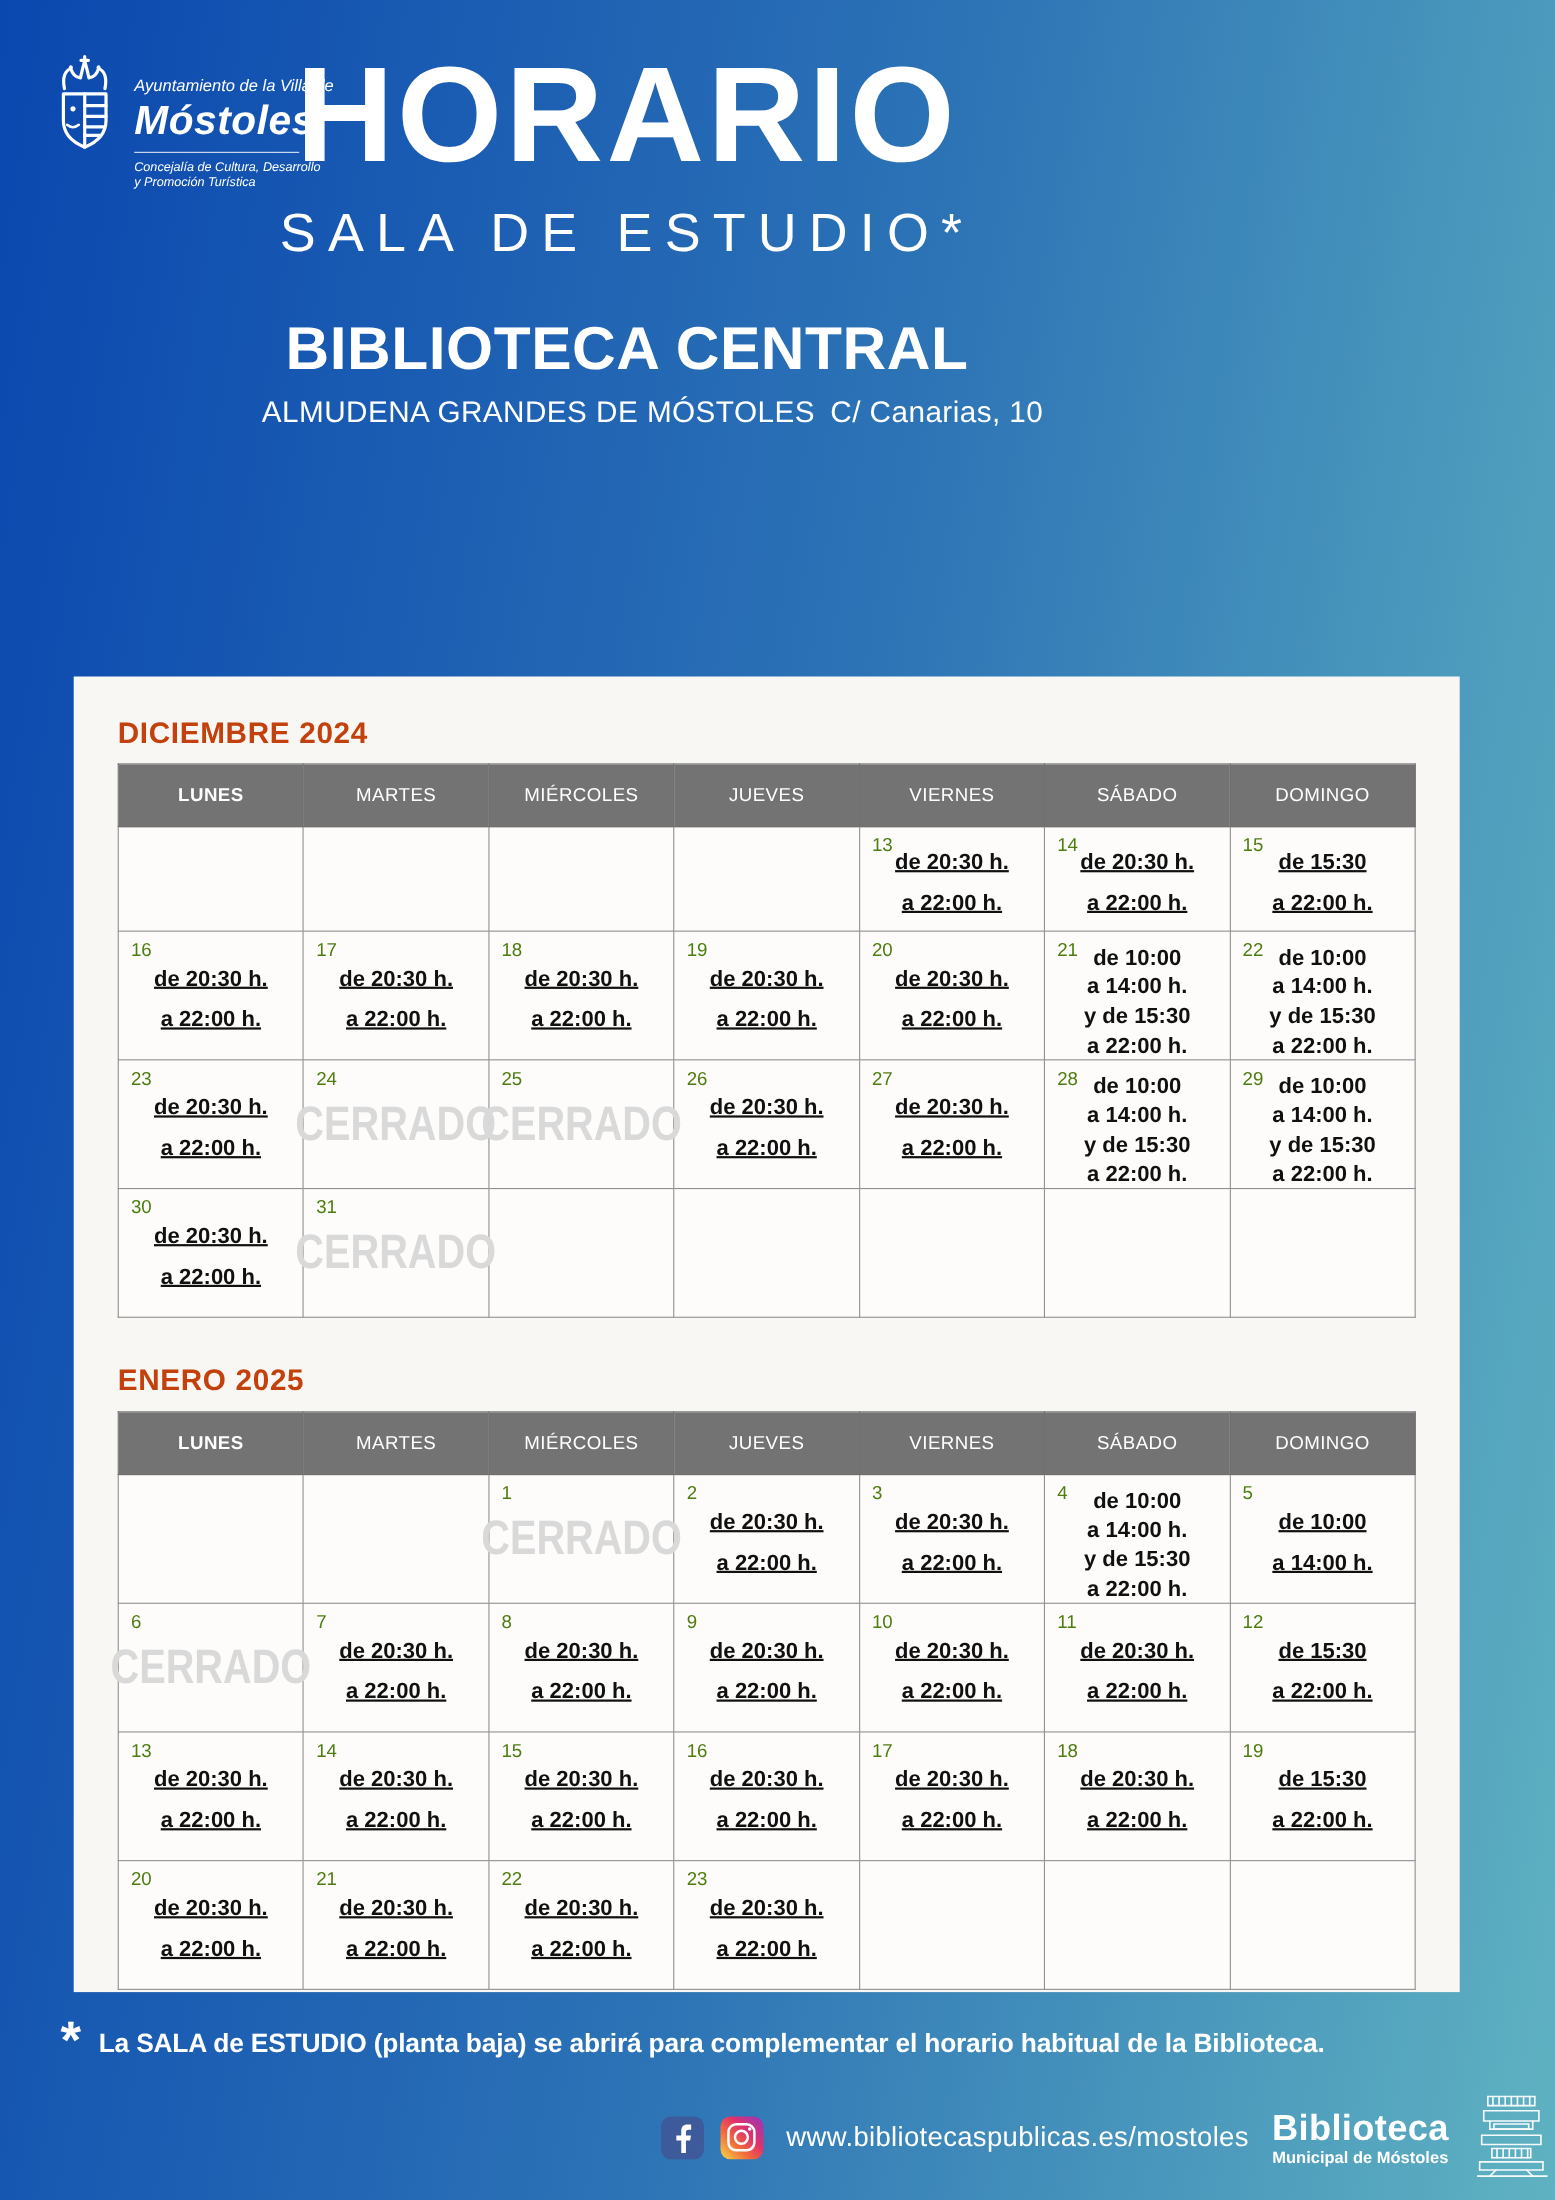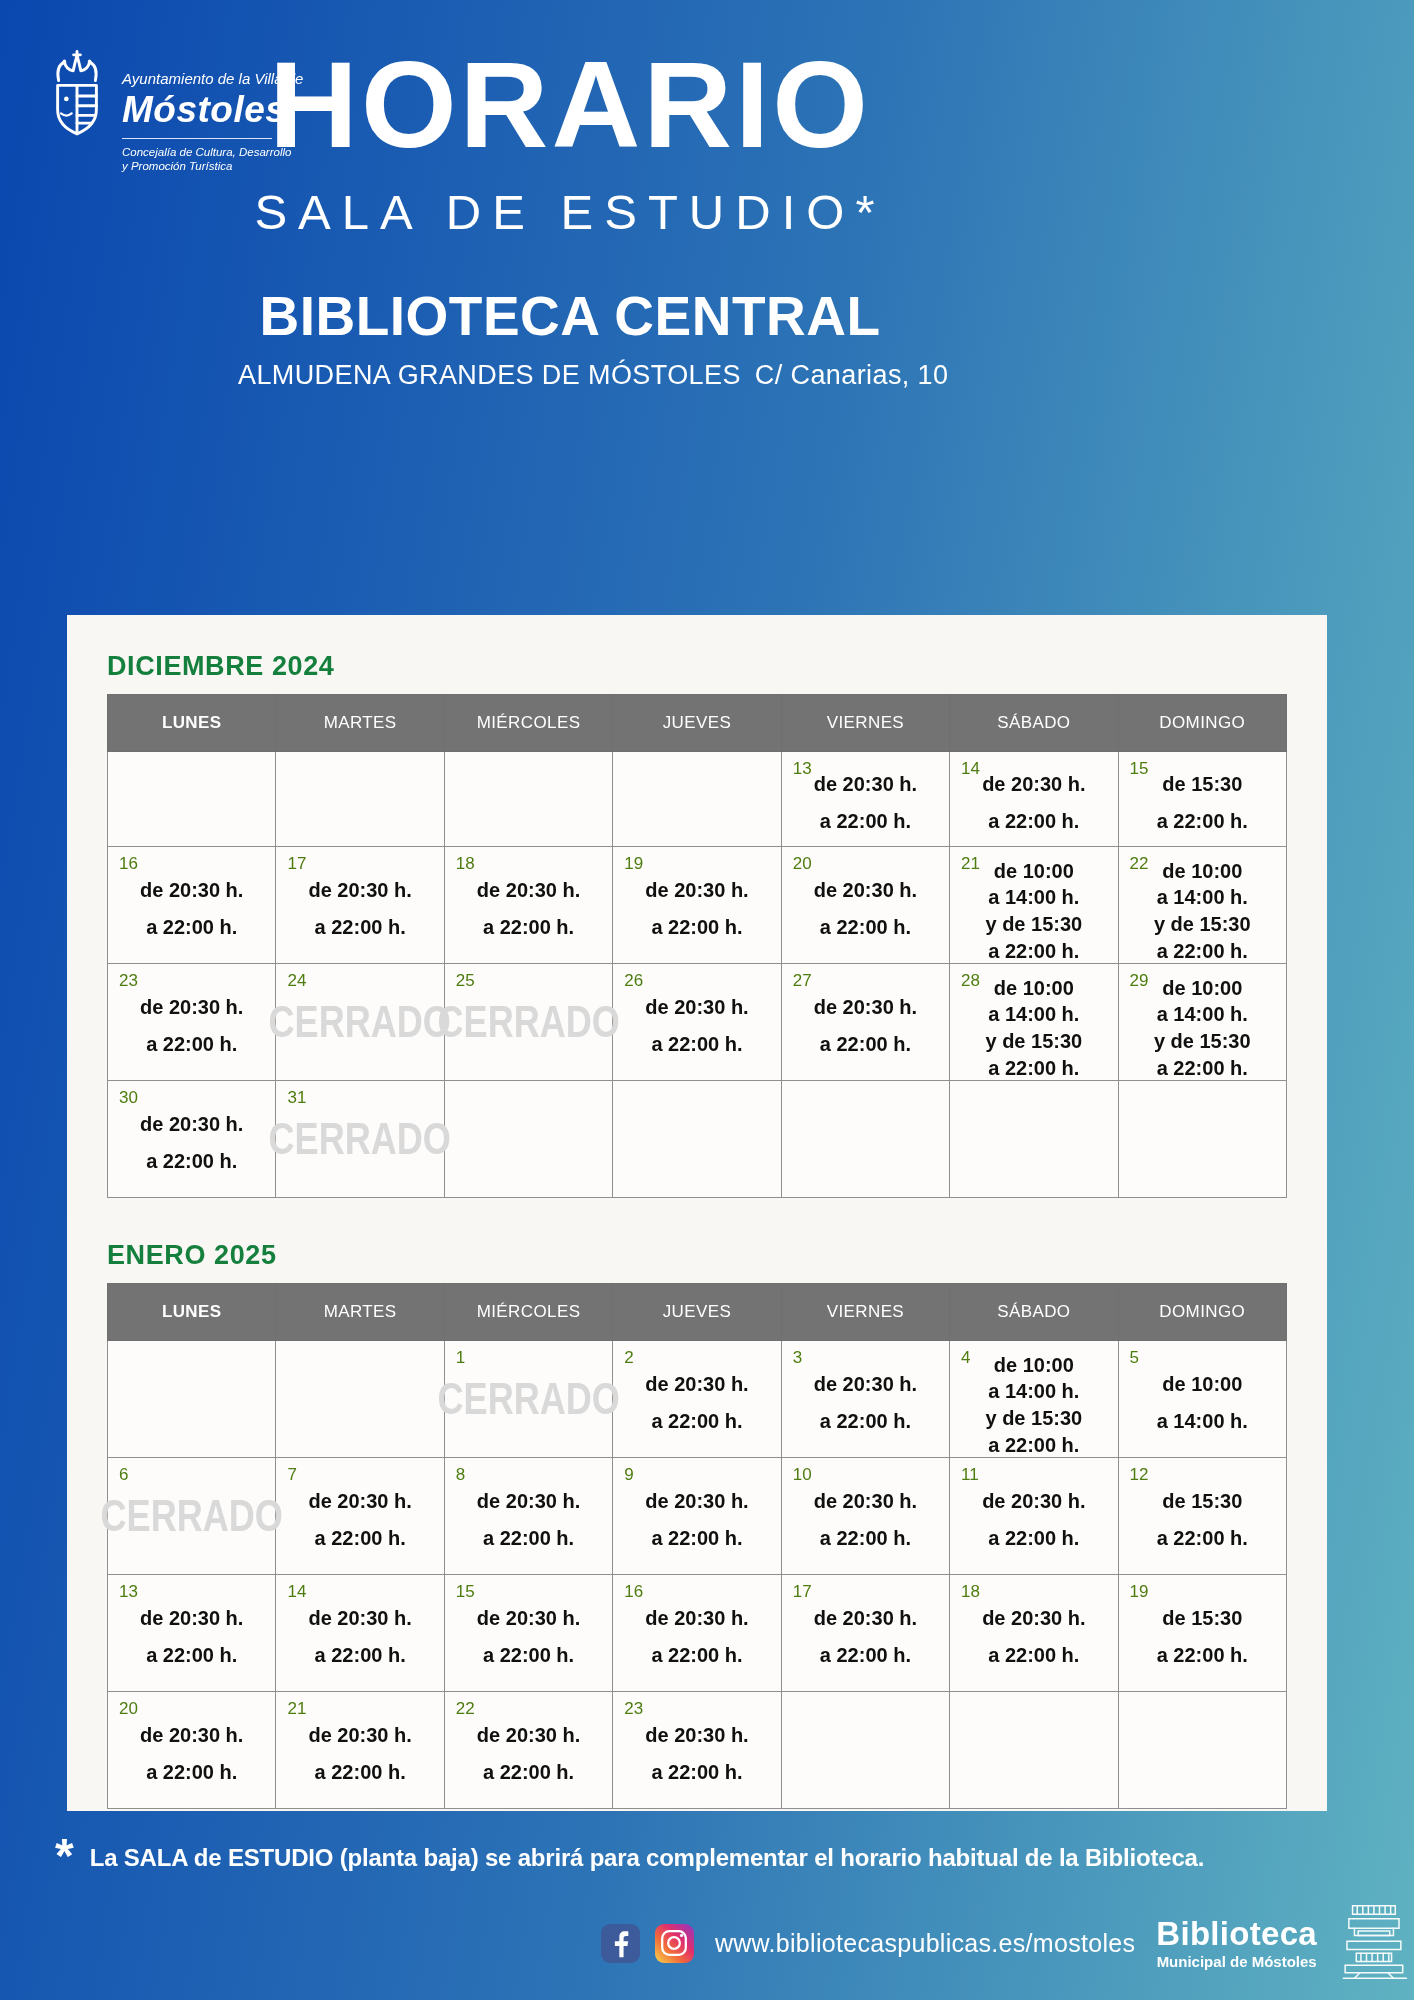--- a/index.html
+++ b/index.html
@@ -18,34 +18,34 @@
   .titles { position:absolute; left:238px; top:48px; width:664px; text-align:center; color:#fff; }
   .t1 { font-size:92px; font-weight:800; letter-spacing:1px; line-height:1.04; margin:0; }
   .t2 { font-size:123px; font-weight:800; letter-spacing:3px; line-height:0.93; margin:0; }
   .t3 { font-size:49px; font-weight:500; letter-spacing:0.225em; margin-top:22px; white-space:nowrap; }
   .lib { font-size:55px; font-weight:800; letter-spacing:0.5px; margin-top:44px; white-space:nowrap; }
   .addr { font-size:27px; font-weight:400; letter-spacing:0.4px; margin-top:12px; white-space:nowrap; }
   .addr .addr2 { margin-left:14px; }
   
   .card { position:absolute; left:67px; top:615px; width:1260px; height:1196px;
           background:#f8f7f4; box-sizing:border-box; padding:0 40px; }
-  .cal-title { color:#15803d; font-size:27px; font-weight:800; letter-spacing:0.6px; }
+  .cal-title { color:#c2410c; font-size:27px; font-weight:800; letter-spacing:0.6px; }
   .cal-0 .cal-title { padding-top:36px; }
   .cal-1 .cal-title { padding-top:42px; }
   .cal table { width:100%; border-collapse:collapse; table-layout:fixed; margin-top:12px;
                background:#fdfcfa; border:1px solid #7e7e7e; }
   .cal th { background:#737373; color:#fff; font-size:17px; font-weight:400; height:54px;
             border:1px solid #6f6f6f; letter-spacing:0.4px; }
   .cal th:first-child { font-weight:700; }
   .cal td { border:1px solid #8f8f8f; height:116px; position:relative; padding:0; vertical-align:top; }
   .cal-0 tbody tr:first-child td { height:94px; }
   .daynum { position:absolute; top:7px; left:11px; font-size:17px; color:#4d7c0f;text-align:center; }
   .hours { position:absolute; inset:0; display:flex; flex-direction:column; justify-content:center;
            align-items:center; text-align:center; font-weight:700; color:#101010; font-size:20px; padding-top:8px; }
-  .hours.loose { line-height:1.85; }
+  .hours.loose { line-height:1.85;text-decoration:underline; }
   .hours.tight { line-height:1.33; padding-top:12px; }
   .closed { position:absolute; inset:0; display:flex; align-items:center; justify-content:center;
             font-size:44px; font-weight:800; color:#d9d9d9; letter-spacing:0; transform:scaleX(0.82); }
   
   .footnote { position:absolute; left:55px; top:1832px; width:1310px; color:#fff; display:flex; align-items:flex-start; gap:16px; }
   .ast { font-size:48px; font-weight:700; line-height:1; }
   .fn-text { font-size:24px; font-weight:700; padding-top:12px; letter-spacing:-0.2px; }
   .bottombar { position:absolute; left:0; right:0; bottom:14px; display:flex; align-items:center;
                justify-content:flex-end; gap:15px; padding-right:2px; color:#fff; }
   .sicon { width:39px; height:39px; border-radius:9px; display:flex; align-items:center; justify-content:center; }

